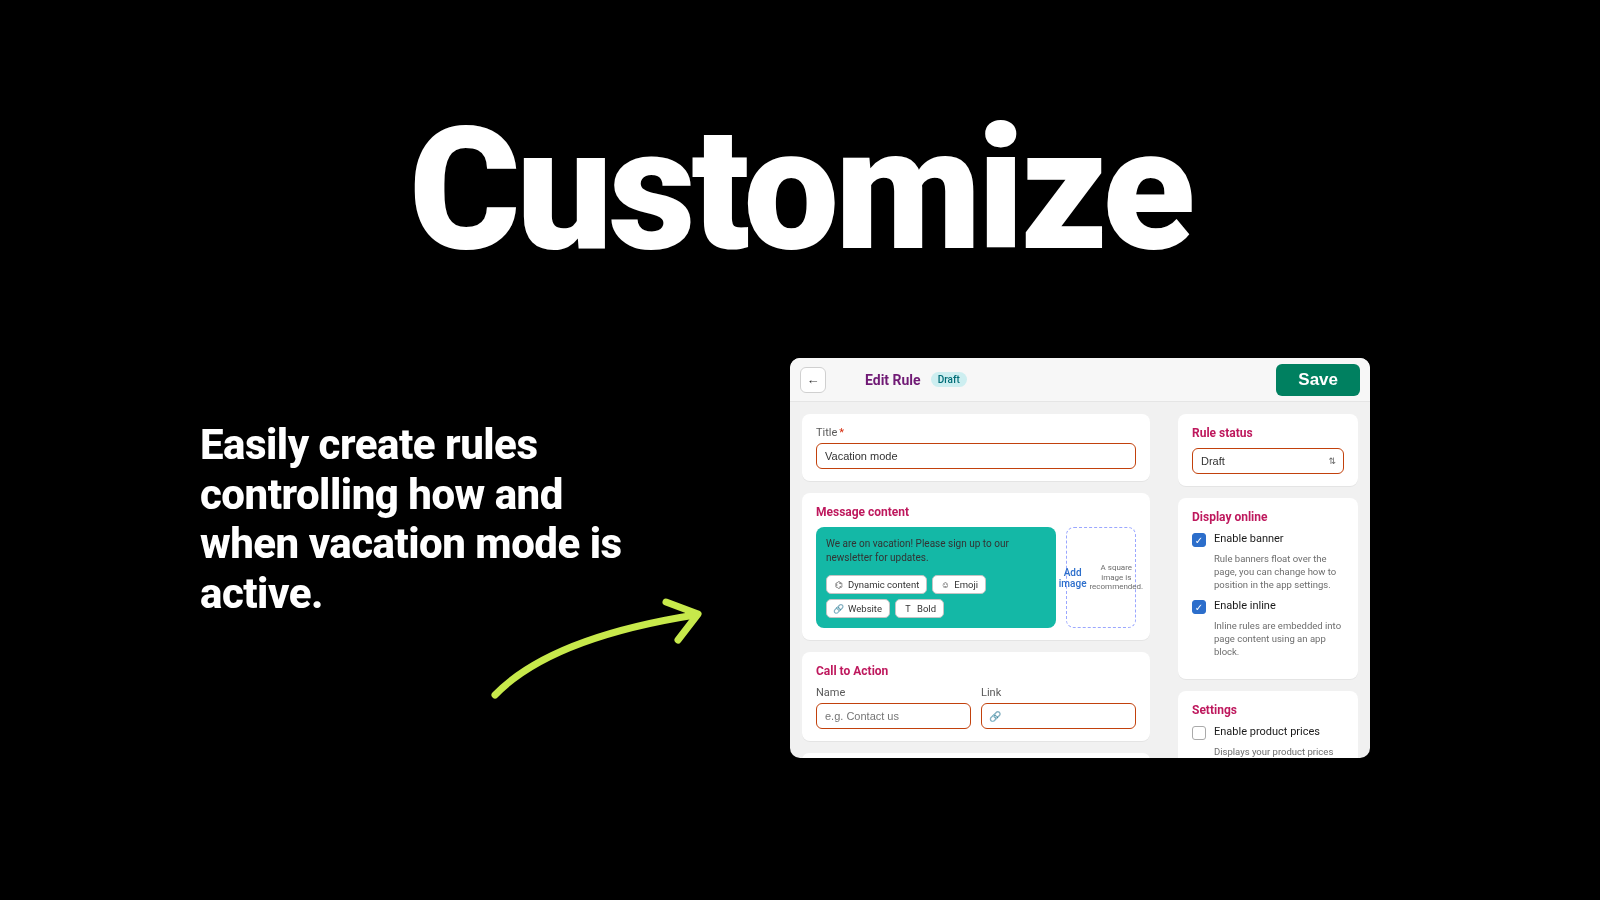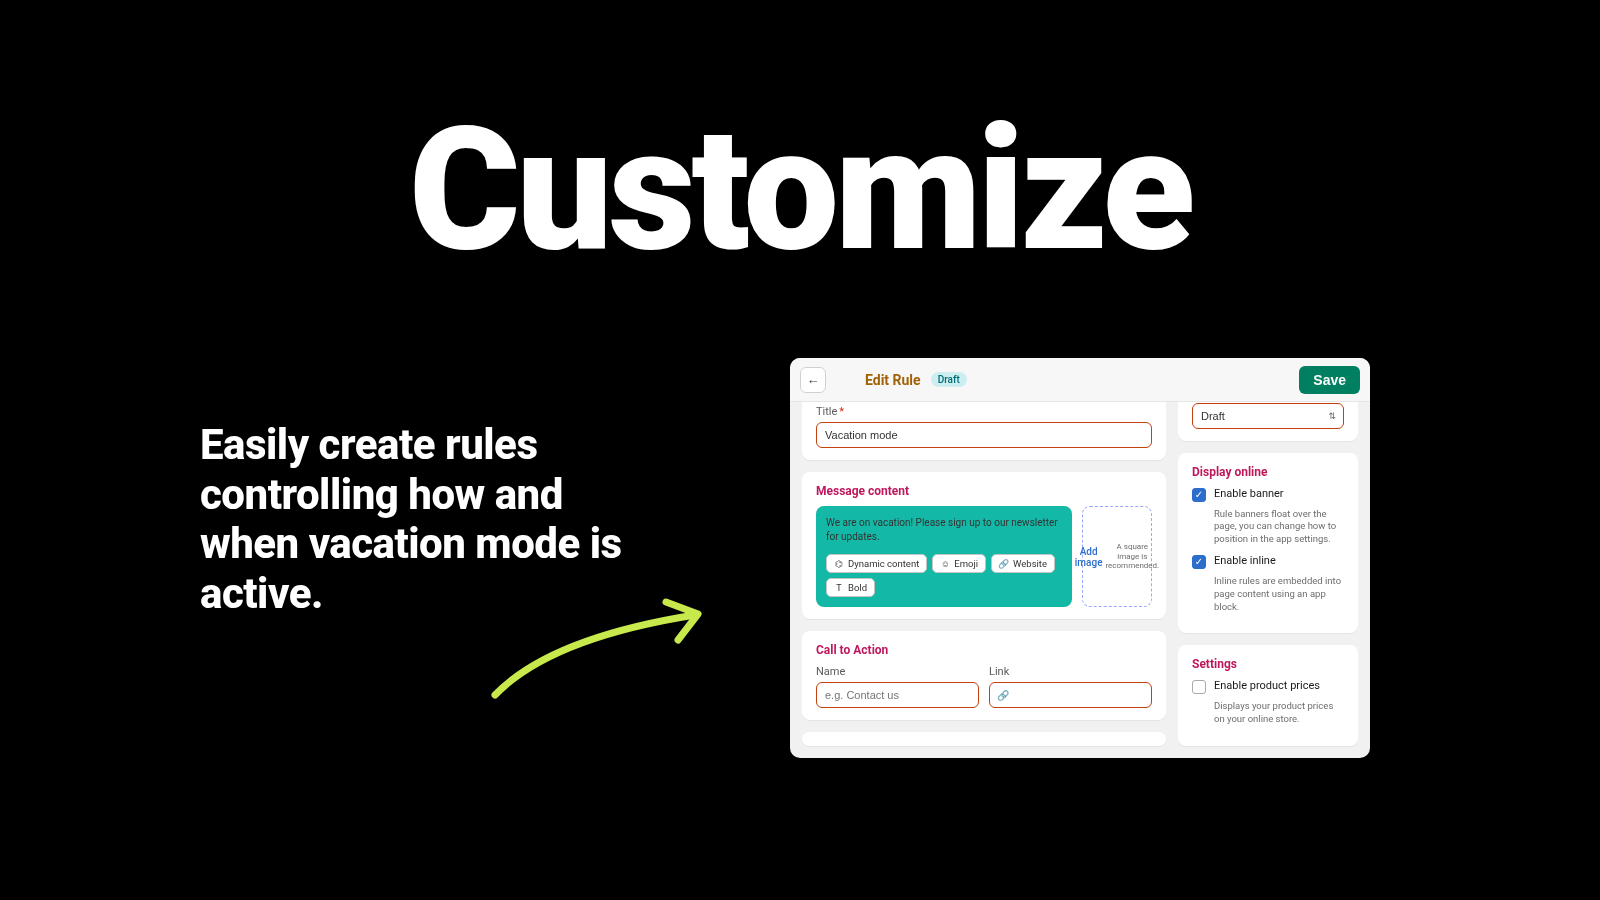--- a/index.html
+++ b/index.html
@@ -5,25 +5,25 @@
   * { box-sizing: border-box; margin: 0; padding: 0; }
   html, body { width: 1600px; height: 900px; background: #000; font-family: -apple-system, BlinkMacSystemFont, "Segoe UI", Roboto, Helvetica, Arial, sans-serif; overflow: hidden; }
   .stage { position: relative; width: 1600px; height: 900px; }
   .hero-title { position: absolute; top: 90px; left: 0; right: 0; text-align: center; color: #fff; font-weight: 900; font-size: 170px; letter-spacing: -4px; }
   .hero-sub { position: absolute; top: 420px; left: 200px; width: 430px; color: #fff; font-weight: 800; font-size: 42px; line-height: 1.18; letter-spacing: -0.5px; }
   .arrow { position: absolute; top: 590px; left: 480px; width: 260px; height: 120px; }
   .arrow svg { width: 100%; height: 100%; }
   .panel { position: absolute; top: 358px; left: 790px; width: 580px; height: 400px; background: #f1f1f1; border-radius: 10px; box-shadow: 0 4px 24px rgba(0,0,0,0.5); overflow: hidden; }
   .topbar { height: 44px; background: #f7f7f7; display: flex; align-items: center; padding: 0 10px; gap: 10px; border-bottom: 1px solid #e5e5e5; }
   .back-btn { width: 26px; height: 26px; border: 1px solid #d0d0d0; border-radius: 6px; background: #fff; display: flex; align-items: center; justify-content: center; font-size: 13px; color: #333; cursor: pointer; }
-  .page-title { font-size: 14px; font-weight: 700; color: #a16207; padding-left: 29px; }
+  .page-title { font-size: 14px; font-weight: 700; color: #701a75; padding-left: 29px; }
   .badge { font-size: 10px; color: #006d77; background: #cdeef0; padding: 2px 7px; border-radius: 8px; font-weight: 500; }
   .spacer { flex: 1; }
-  .save-btn { background: #008060; color: #fff; border: none; border-radius: 6px; padding: 6px 14px; font-size: 14px; font-weight: 600; cursor: pointer; }
-  .body { display: flex; gap: 12px; padding: 12px; align-items: flex-end; height: calc(100% - 44px); overflow: hidden; }
+  .save-btn { background: #008060; color: #fff; border: none; border-radius: 6px; padding: 6px 22px; font-size: 17px; font-weight: 600; cursor: pointer; }
+  .body { display: flex; gap: 28px; padding: 12px; align-items: flex-start; height: calc(100% - 44px); overflow: hidden; }
   .col-left { flex: 1; display: flex; flex-direction: column; gap: 12px; }
   .col-right { width: 180px; display: flex; flex-direction: column; gap: 12px; }
   .card { background: #fff; border-radius: 8px; padding: 12px 14px; box-shadow: 0 1px 0 rgba(0,0,0,0.05); }
   .label { font-size: 11px; color: #5a5a5a; margin-bottom: 4px; display: block; }
   .req { color: #d72c0d; margin-left: 2px; }
   .input, .select, .textfield { width: 100%; border: 1px solid #c2410c; border-radius: 6px; background: #fff; font-size: 11px; padding: 6px 8px; color: #333; }
   .select { appearance: none; background-image: none; position: relative; }
   .select-wrap { position: relative; }
   .select-caret { position: absolute; right: 8px; top: 50%; transform: translateY(-50%); font-size: 9px; color: #666; pointer-events: none; }
   .section-title { font-size: 12px; font-weight: 700; color: #be185d; margin-bottom: 8px; }

